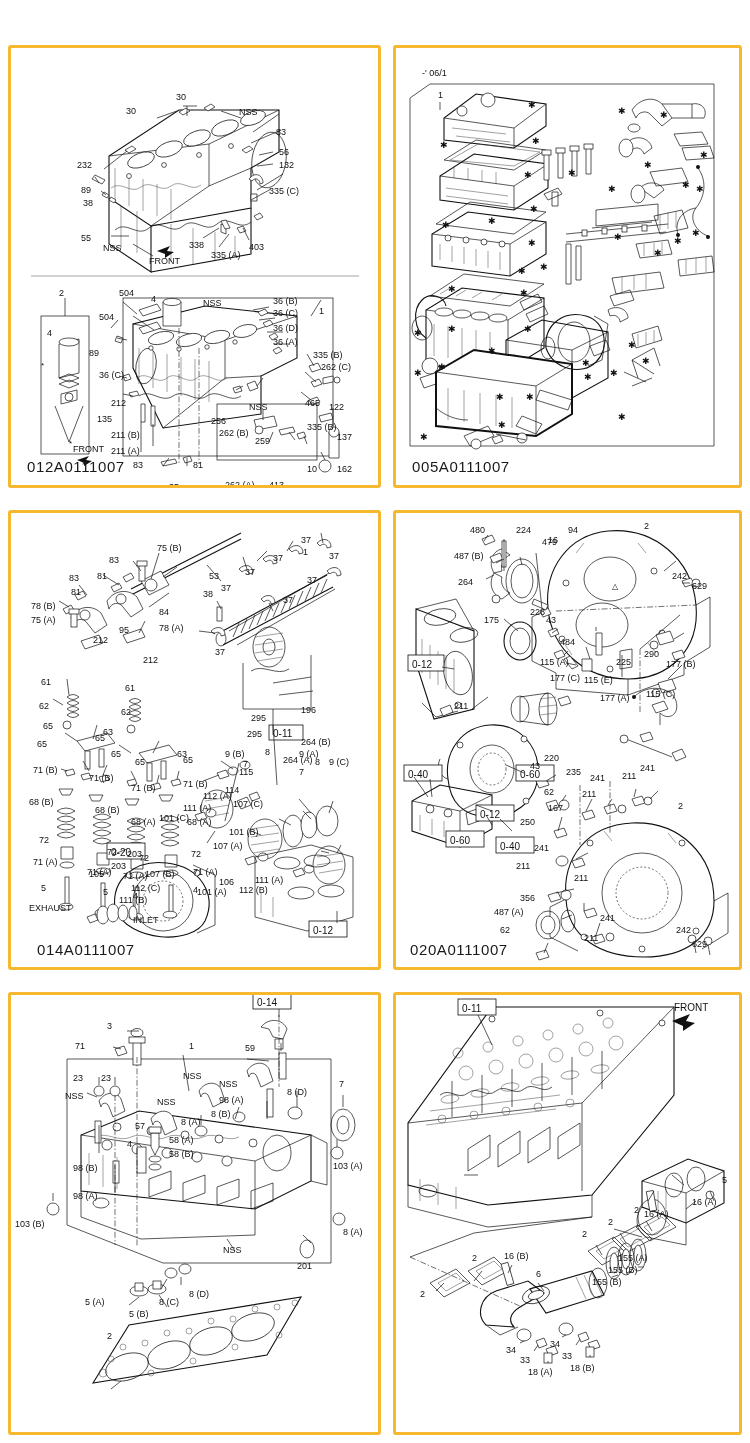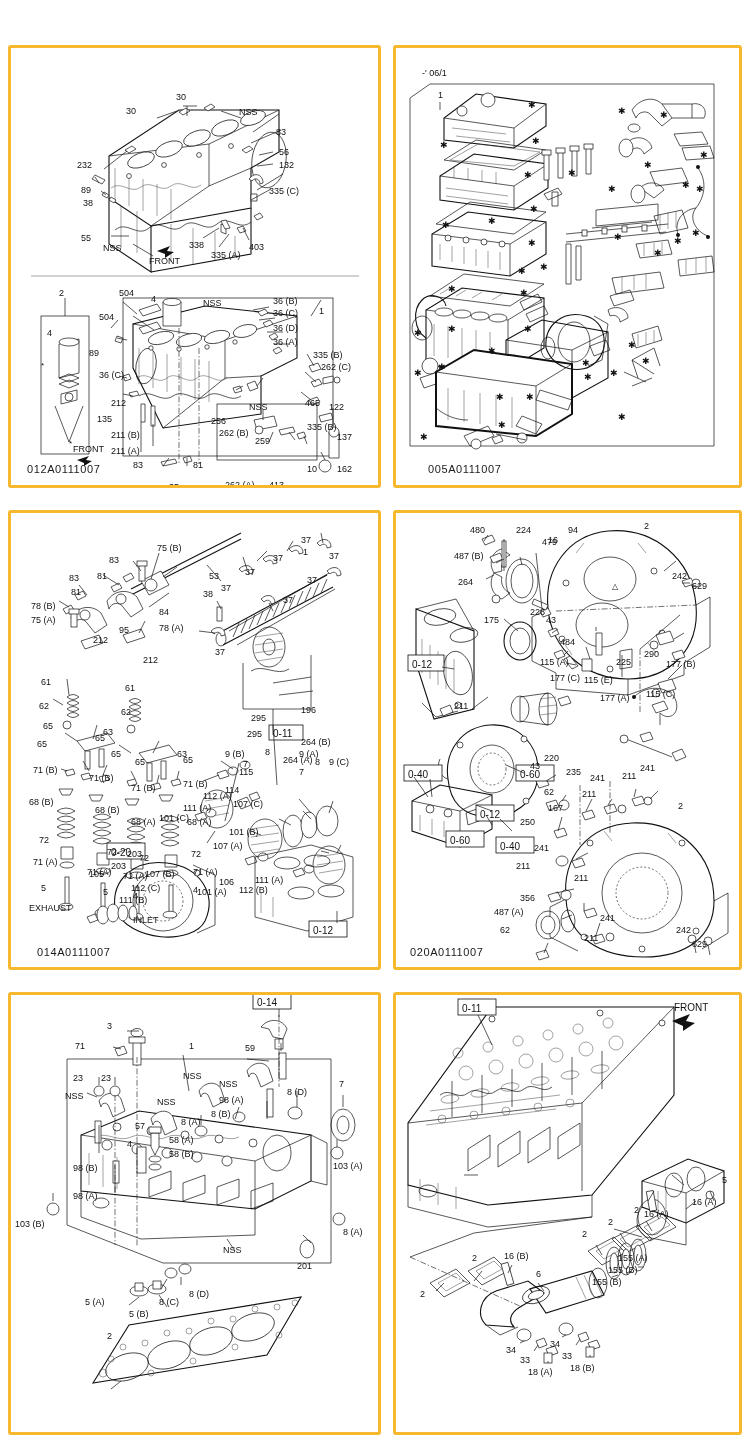--- a/index.html
+++ b/index.html
@@ -4,21 +4,21 @@
 <style>
   html,body{margin:0;padding:0;background:#ffffff;}
   body{width:750px;height:1443px;font-family:"Liberation Sans",sans-serif;position:relative;overflow:hidden;}
   .sheet{position:absolute;inset:0;}
   .grid{position:absolute;left:8px;top:45px;width:734px;height:1390px;
         display:grid;grid-template-columns:373px 349px;grid-template-rows:443px 460px 443px;
         column-gap:12px;row-gap:22px;}
   .panel{position:relative;border:3px solid #F5B82E;border-radius:3px;background:#fff;overflow:hidden;}
   .canvas{position:absolute;inset:0;}
   .canvas svg{width:100%;height:100%;display:block;}
-  .code{position:absolute;font-size:11px;letter-spacing:.6px;color:#1a1a1a;font-family:"Liberation Sans",sans-serif;}
+  .code{position:absolute;font-size:15px;letter-spacing:.6px;color:#1a1a1a;font-family:"Liberation Sans",sans-serif;}
   .watermark{position:absolute;left:0;top:692px;width:750px;height:46px;
              display:flex;align-items:center;justify-content:center;
              font-family:"Liberation Sans",sans-serif;font-size:30px;letter-spacing:1px;
              color:rgba(120,120,125,.34);white-space:nowrap;pointer-events:none;z-index:40;}
   svg text{font-family:"Liberation Sans",sans-serif;fill:#111;font-size:9px;}
   svg .lbl{font-size:9px;}
   svg .lbl-s{font-size:8px;}
   svg .lbl-b{font-size:10px;}
   svg .ln{stroke:#111;fill:none;stroke-width:.7;}
   svg .ln2{stroke:#111;fill:none;stroke-width:1.1;}
@@ -453,21 +453,21 @@
               <text x="296" y="188">✱</text>
           <text x="278" y="196">✱</text>
               <text x="144" y="222">✱</text>
         </g>
 
         <text class="lbl" x="26" y="28">-' 06/1</text>
         <text class="lbl" x="42" y="50">1</text>
         <path class="ln" d="M44 54 L44 62"></path>
       </svg>
       </div>
-      <div class="code" style="left:32px;bottom:10px">005A0111007</div>
+      <div class="code" style="left:16px;bottom:10px">005A0111007</div>
     </div>
 
     <div class="panel">
       <div class="canvas">
       <svg viewBox="0 0 367 454" preserveAspectRatio="none">
 
         <path class="ln2" d="M120 76 L230 20"></path>
         <path class="ln2" d="M120 82 L230 26"></path>
 
         <g>

